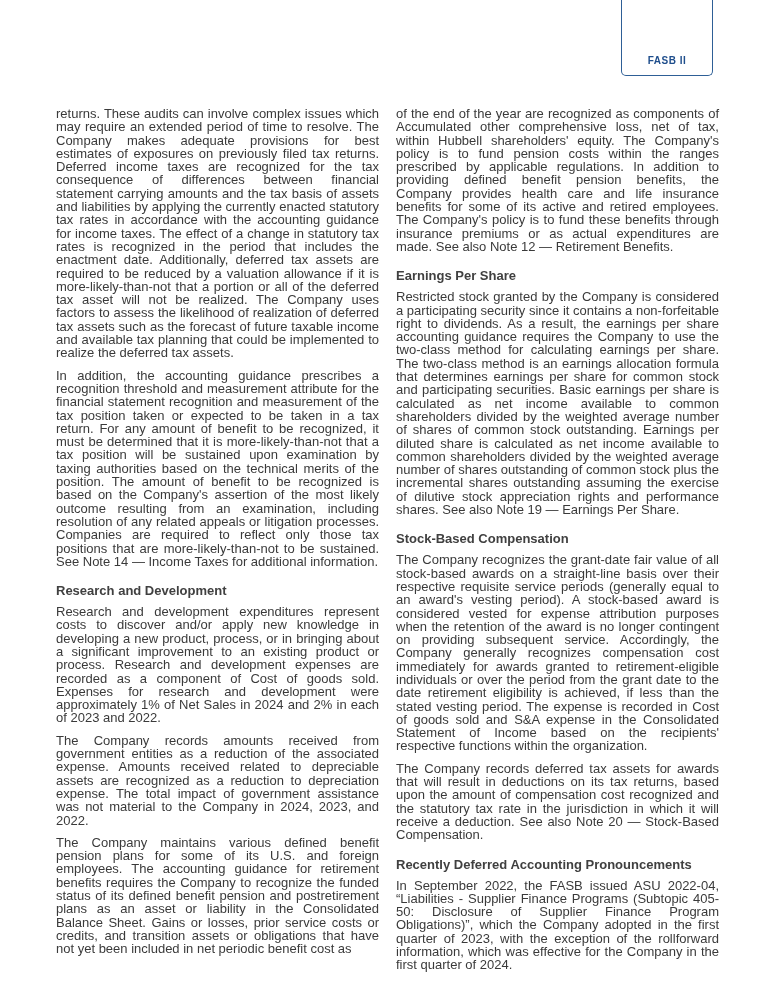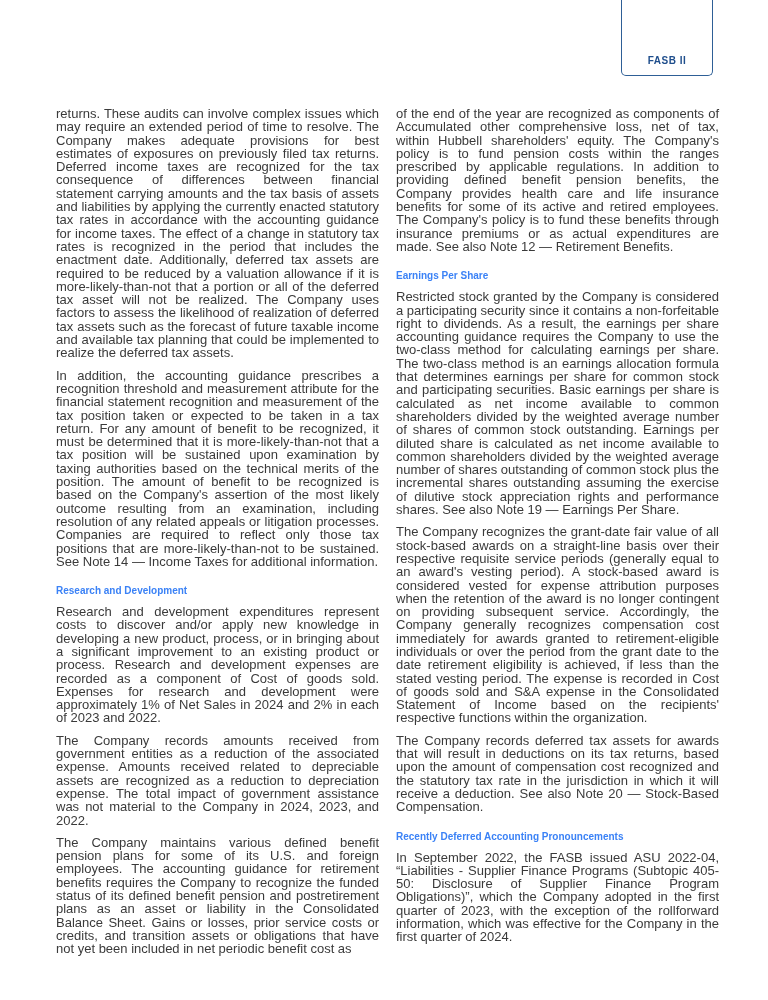--- a/index.html
+++ b/index.html
@@ -8,22 +8,22 @@
     .part-tab { position: absolute; left: 621px; top: -6px; width: 92px; height: 82px;
                 border: 1.5px solid #2e5f96; border-top: none; border-radius: 0 0 5px 5px;
                 box-sizing: border-box; }
     .part-tab span { position: absolute; bottom: 9px; left: 0; right: 0; text-align: center;
                      font-size: 10px; font-weight: bold; color: #1f4e8c; letter-spacing: 0.5px; }
     .col { position: absolute; top: 107px; width: 323px; }
     .col-left { left: 56px; }
     .col-right { left: 396px; }
     p { margin: 0 0 9px 0; font-size: 13px; line-height: 13.3px; text-align: justify;
         color: #3a3a3a; }
-    h2 { margin: 14px 8px 6px 0; font-size: 10px; line-height: 17px; font-weight: bold;
-         color: #3b82f6; }
+    h2 { margin: 14px 8px 6px 0; font-size: 13px; line-height: 17px; font-weight: bold;
+         color: #404040; }
     .footer { position: absolute; top: 964px; right: 32px; font-size: 10px; color: #444; }
     .footer .brand { color: #1f4e8c; font-weight: bold; }
     .footer .page { display: inline-block; margin-left: 18px; font-size: 12.5px; font-weight: bold; color: #a21caf; margin-top: 44px; }
   </style>
 </head>
 <body>
 
 <div class="part-tab">
   <span>FASB II</span>
 </div>
@@ -34,20 +34,21 @@
   <h2>Research and Development</h2>
   <p>Research and development expenditures represent costs to discover and/or apply new knowledge in developing a new product, process, or in bringing about a significant improvement to an existing product or process. Research and development expenses are recorded as a component of Cost of goods sold. Expenses for research and development were approximately 1% of Net Sales in 2024 and 2% in each of 2023 and 2022.</p>
   <p>The Company records amounts received from government entities as a reduction of the associated expense. Amounts received related to depreciable assets are recognized as a reduction to depreciation expense. The total impact of government assistance was not material to the Company in 2024, 2023, and 2022.</p>
   <p>The Company maintains various defined benefit pension plans for some of its U.S. and foreign employees. The accounting guidance for retirement benefits requires the Company to recognize the funded status of its defined benefit pension and postretirement plans as an asset or liability in the Consolidated Balance Sheet. Gains or losses, prior service costs or credits, and transition assets or obligations that have not yet been included in net periodic benefit cost as</p>
 </div>
 
 <div class="col col-right">
   <p>of the end of the year are recognized as components of Accumulated other comprehensive loss, net of tax, within Hubbell shareholders' equity. The Company's policy is to fund pension costs within the ranges prescribed by applicable regulations. In addition to providing defined benefit pension benefits, the Company provides health care and life insurance benefits for some of its active and retired employees. The Company's policy is to fund these benefits through insurance premiums or as actual expenditures are made. See also Note 12 — Retirement Benefits.</p>
   <h2>Earnings Per Share</h2>
   <p>Restricted stock granted by the Company is considered a participating security since it contains a non-forfeitable right to dividends. As a result, the earnings per share accounting guidance requires the Company to use the two-class method for calculating earnings per share. The two-class method is an earnings allocation formula that determines earnings per share for common stock and participating securities. Basic earnings per share is calculated as net income available to common shareholders divided by the weighted average number of shares of common stock outstanding. Earnings per diluted share is calculated as net income available to common shareholders divided by the weighted average number of shares outstanding of common stock plus the incremental shares outstanding assuming the exercise of dilutive stock appreciation rights and performance shares. See also Note 19 — Earnings Per Share.</p>
+  <h2>Stock-Based Compensation</h2>
   <p>The Company recognizes the grant-date fair value of all stock-based awards on a straight-line basis over their respective requisite service periods (generally equal to an award's vesting period). A stock-based award is considered vested for expense attribution purposes when the retention of the award is no longer contingent on providing subsequent service. Accordingly, the Company generally recognizes compensation cost immediately for awards granted to retirement-eligible individuals or over the period from the grant date to the date retirement eligibility is achieved, if less than the stated vesting period. The expense is recorded in Cost of goods sold and S&amp;A expense in the Consolidated Statement of Income based on the recipients' respective functions within the organization.</p>
   <p>The Company records deferred tax assets for awards that will result in deductions on its tax returns, based upon the amount of compensation cost recognized and the statutory tax rate in the jurisdiction in which it will receive a deduction. See also Note 20 — Stock-Based Compensation.</p>
   <h2>Recently Deferred Accounting Pronouncements</h2>
   <p>In September 2022, the FASB issued ASU 2022-04, “Liabilities - Supplier Finance Programs (Subtopic 405-50: Disclosure of Supplier Finance Program Obligations)”, which the Company adopted in the first quarter of 2023, with the exception of the rollforward information, which was effective for the Company in the first quarter of 2024.</p>
 </div>
 
 <div class="footer">
   <span>Form 14-K</span><span class="brand"> I </span><span class="brand">HUBBELL INCORPORATED</span><span class="page">49</span>
 </div>
 

